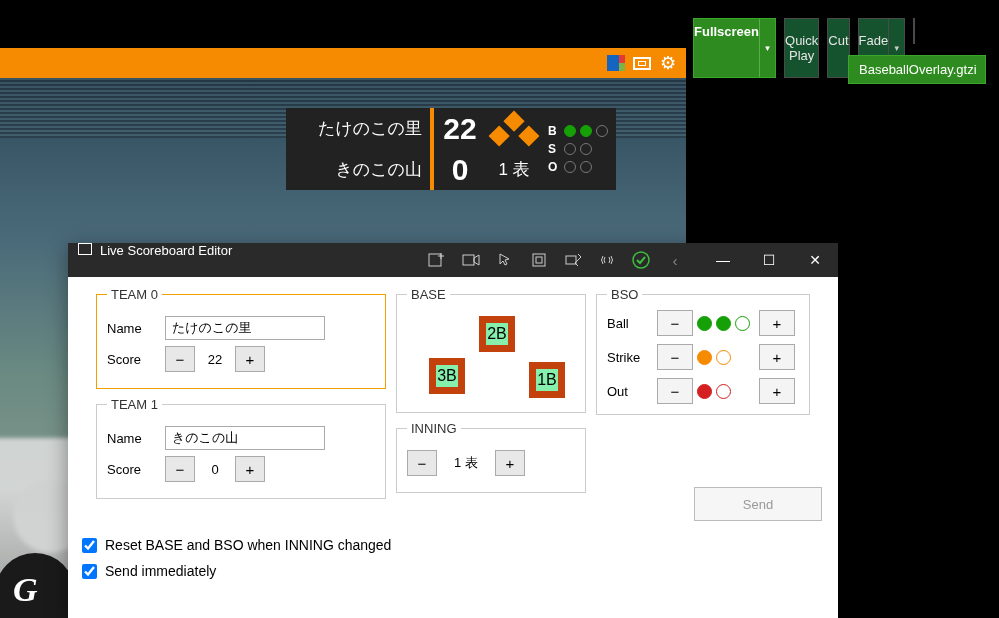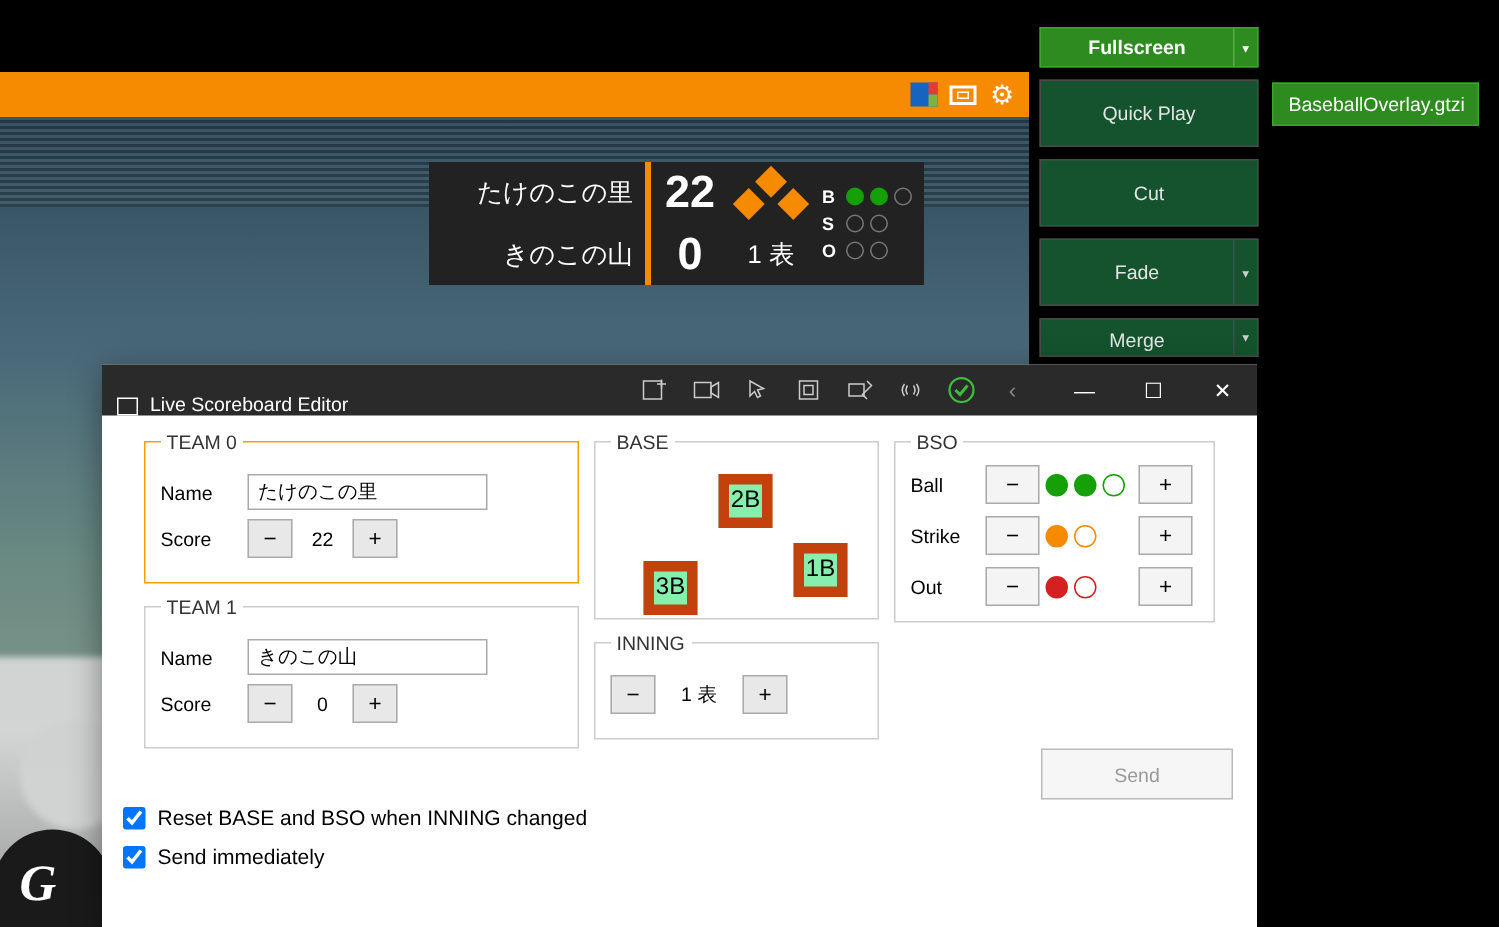--- a/index.html
+++ b/index.html
@@ -1,20 +1,20 @@
 <!DOCTYPE html>
 <html><head>
 <meta charset="utf-8">
 <style>
   * { box-sizing: border-box; margin: 0; padding: 0; }
   html, body { width: 999px; height: 618px; overflow: hidden; font-family: "Segoe UI", Meiryo, sans-serif; font-size: 13px; }
   body { background: #000; position: relative; }
 
   
-  .right-col { position: absolute; left: 693px; top: 18px; width: 146px; display: flex; flex-direction: column; gap: 8px; }
+  .right-col { position: absolute; left: 693px; top: 18px; width: 146px; display: flex; flex-direction: row; gap: 8px; }
   .green-btn { background: #2e8b1f; display: flex; align-items: stretch; border: 1px solid #3aa62a; }
   .green-btn .lbl { flex: 1; text-align: center; color: #fff; font-weight: bold; padding: 5px 0; }
   .green-btn .drop { width: 16px; border-left: 1px solid #56b046; display: flex; align-items: center; justify-content: center; color: #fff; font-size: 9px; }
   .side-btn { background: #14532d; border: 1px solid #4a4a4a; display: flex; align-items: stretch; }
   .side-btn .lbl { flex: 1; color: #e5e5e5; text-align: center; padding: 14px 0; }
   .side-btn .drop { width: 16px; border-left: 1px solid #4a4a4a; display: flex; align-items: center; justify-content: center; color: #ccc; font-size: 9px; }
 
   .overlay-tag { position: absolute; left: 848px; top: 55px; background: #2e8b1f; color: #fff; padding: 6px 8px 6px 10px; border: 1px solid #3aa62a; }
 
   
@@ -49,21 +49,21 @@
   .sb-diamond .d3 { left:0; bottom:0; }
   .sb-inning-txt { font-size:17px; }
   .sb-bso { width:74px; display:flex; flex-direction:column; justify-content:center; padding:0 6px; color:#fff; font-size:12px; }
   .sb-bso-row { display:flex; align-items:center; gap:4px; padding:2px 0; }
   .sb-bso-row .lbl { width:12px; font-weight:bold; }
   .dot { width:12px; height:12px; border-radius:50%; border:1px solid #777; }
   .dot.green{ background:#14a006; border-color:#14a006; }
 
   
   .editor { position:absolute; left:68px; top:243px; width:770px; height:375px; background:#fff; box-shadow:0 4px 20px rgba(0,0,0,.4); }
-  .editor-titlebar { height:34px; background:#2a2a2a; display:flex; align-items:flex-end; color:#fff; padding-left:10px; gap:8px; }
+  .editor-titlebar { height:34px; background:#2a2a2a; display:flex; align-items:flex-start; color:#fff; padding-left:10px; gap:8px; }
   .et-icon { width:14px; height:12px; border:1.5px solid #fff; display:inline-block; }
   .et-tools { margin-left:auto; display:flex; align-items:center; gap:0; }
   .et-tool { width:34px; height:34px; display:flex; align-items:center; justify-content:center; color:#ddd; font-size:15px; }
   .et-check { color:#3dbf3d; }
   .et-wins { display:flex; }
   .et-win { width:46px; height:34px; display:flex; align-items:center; justify-content:center; color:#fff; font-size:14px; }
 
   .editor-body { padding:10px 28px; display:grid; grid-template-columns: 290px 190px 1fr; gap:10px; }
   fieldset { border:1px solid #ccc; padding:8px 10px 10px; }
   fieldset.hl { border-color:#f2a000; }
@@ -71,35 +71,35 @@
   .frow { display:flex; align-items:center; gap:12px; margin:6px 0; }
   .flabel { width:46px; }
   .tinput { width:160px; height:24px; border:1px solid #aaa; padding:2px 6px; font-family:inherit; font-size:13px; }
   .step { display:flex; align-items:center; gap:10px; }
   .sbtn { width:30px; height:26px; border:1px solid #aaa; background:#e8e8e8; display:flex; align-items:center; justify-content:center; cursor:pointer; font-size:15px;}
   .sval { min-width:20px; text-align:center; }
 
   .base-area { position:relative; height:92px; }
   .base-btn { position:absolute; width:36px; height:36px; background:#86efac; border:7px solid #c2410c; display:flex; align-items:center; justify-content:center; font-size:16px; cursor:pointer; }
   .b2 { left:72px; top:6px; }
-  .b3 { left:22px; top:64px; }
+  .b3 { left:22px; top:48px; }
   .b1 { left:122px; top:52px; }
 
   .bso-grid { display:grid; grid-template-columns: 50px 40px 62px 40px; row-gap:8px; align-items:center; }
   .pm { width:36px; height:26px; border:1px solid #aaa; background:#f4f4f4; display:flex; align-items:center; justify-content:center; cursor:pointer; font-size:15px;}
   .bso-dots { display:flex; gap:4px; }
   .ed-dot { width:15px; height:15px; border-radius:50%; border:1.5px solid; }
   .ed-dot.green-f { background:#14a006; border-color:#14a006; }
   .ed-dot.green-e { border-color:#14a006; }
   .ed-dot.orange-f { background:#f68a00; border-color:#f68a00; }
   .ed-dot.orange-e { border-color:#f68a00; }
   .ed-dot.red-f { background:#d42020; border-color:#d42020; }
   .ed-dot.red-e { border-color:#d42020; }
 
-  .send-btn { position:absolute; right:16px; top:256px; width:128px; height:34px; border:1px solid #bbb; background:#f6f6f6; color:#999; display:flex; align-items:center; justify-content:center; }
+  .send-btn { position:absolute; right:16px; top:244px; width:128px; height:34px; border:1px solid #bbb; background:#f6f6f6; color:#999; display:flex; align-items:center; justify-content:center; }
   .checks { position:absolute; left:14px; top:294px; display:flex; flex-direction:column; gap:10px; font-size:14px; }
   .chk { display:flex; align-items:center; gap:8px; }
   .chk input { width:15px; height:15px; }
 </style>
 </head>
 <body>
 
 <div class="right-col">
   <div class="green-btn">
     <div class="lbl">Fullscreen</div>

